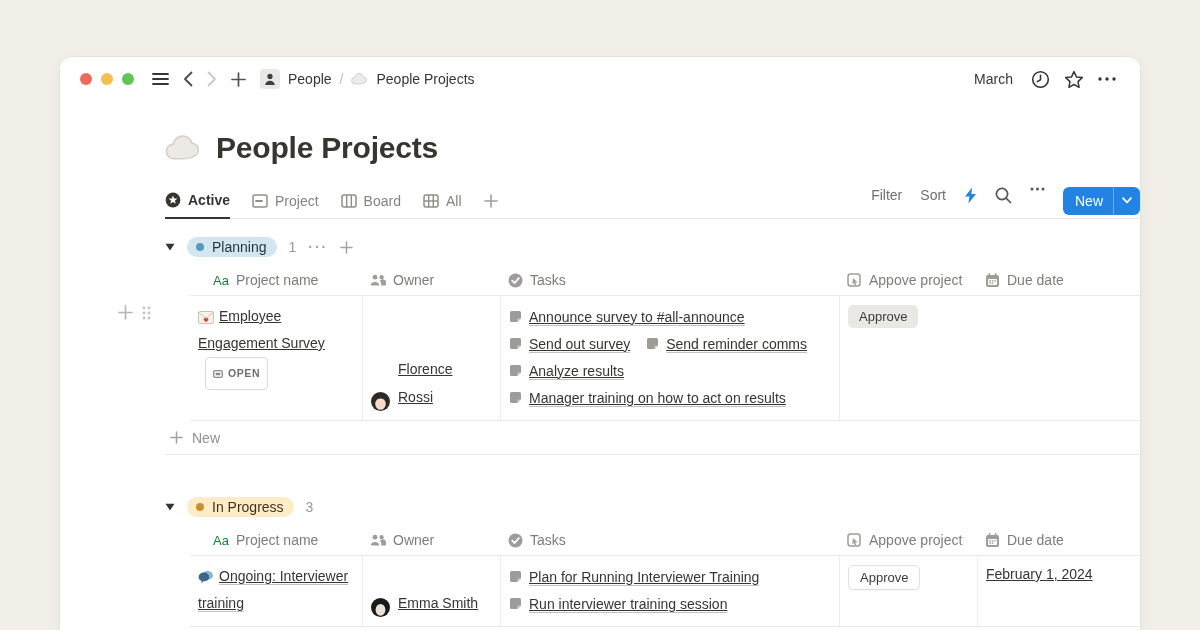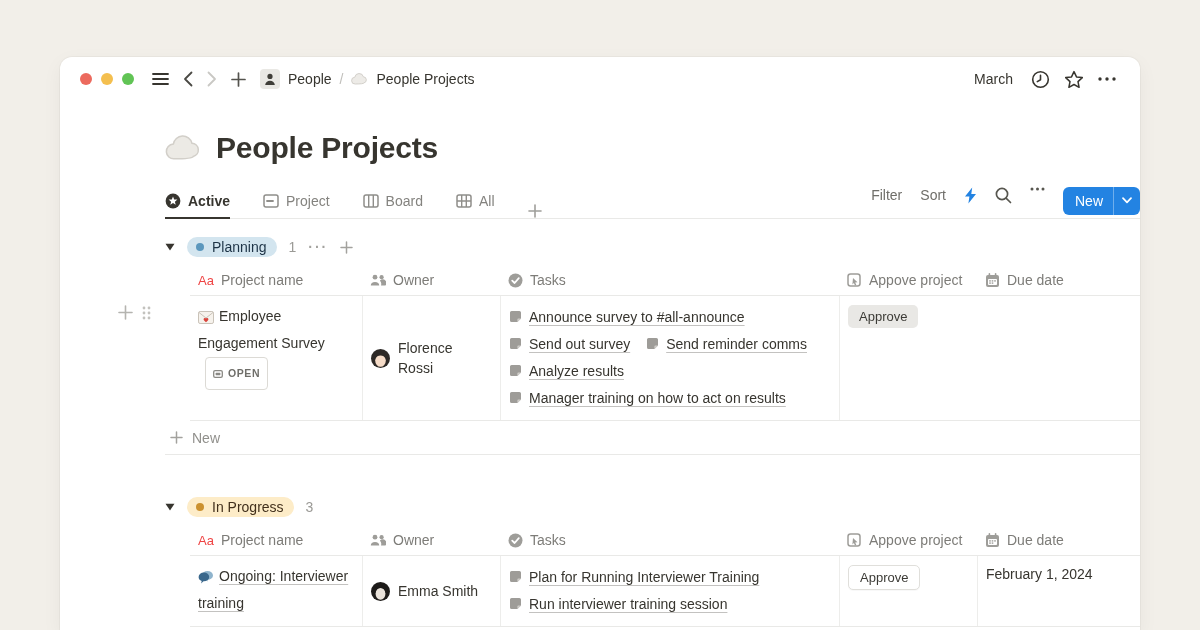--- a/index.html
+++ b/index.html
@@ -30,21 +30,21 @@
   .crumb-cloud { display:inline-flex; margin-right:-6px; }
   .spacer { flex:1; }
   .share { font-size:14px; cursor:pointer; margin-right:4px; }
   
   .content { margin-left:105px; width:975px; }
   .title-row { margin-top:30px; display:flex; align-items:center; gap:14px; }
   .title-row h1 { font-size:30px; font-weight:700; letter-spacing:-0.2px; color:#37352f; }
   
   .tabs-row { margin-top:18px; height:36px; display:flex; align-items:center;
     justify-content:space-between; border-bottom:1px solid #e9e9e7; }
-  .tabs { display:flex; align-items:flex-end; gap:33px; height:100%; }
+  .tabs { display:flex; align-items:center; gap:22px; height:100%; }
   .tab { display:flex; align-items:center; gap:7px; font-size:14px; height:100%;
     color:#84837f; font-weight:500; cursor:pointer; }
   .tab.active { color:#37352f; font-weight:600; border-bottom:2px solid #37352f; margin-bottom:-1px; }
   .tab-add { color:#9f9e9a; cursor:pointer; display:flex; }
   .toolbar { display:flex; align-items:flex-start; gap:18px; }
   .tool-label { font-size:14px; color:#6f6e69; cursor:pointer; }
   .new-btn { display:flex; align-items:stretch; height:28px; border-radius:6px; overflow:hidden;
     color:#fff; cursor:pointer; }
   .new-btn .nb-main { display:flex; align-items:center; padding:0 10px 0 12px; font-size:14px; font-weight:500; }
   .new-btn .nb-div { width:1px; background:rgba(255,255,255,0.35); }
@@ -58,31 +58,31 @@
   .pill.warm { color:#42301c; }
   .pill-dot { width:8px; height:8px; border-radius:50%; display:inline-block; }
   .group-count { font-size:14px; color:#9b9a96; }
   .group-dots { color:#a3a29e; letter-spacing:2px; font-size:14px; cursor:pointer; font-weight:700; }
   .group-plus { color:#a3a29e; cursor:pointer; display:flex; }
   
   .table { margin-left:25px; margin-top:4px; }
   .thead, .trow { display:grid; grid-template-columns:172px 138px 339px 138px 163px; }
   .thead { height:30px; align-items:center; }
   .th { display:flex; align-items:center; gap:7px; font-size:14px; color:#7d7c78; padding-left:8px; cursor:pointer; }
-  .th .aa { font-size:13px; color:#ef4444; font-weight:500; }
+  .th .aa { font-size:13px; color:#15803d; font-weight:500;margin-left:15px; }
   .trow { border-top:1px solid #e9e9e7; border-bottom:1px solid #e9e9e7; position:relative; }
-  .cell { padding:7px 10px 9px 8px; font-size:14px; color:#37352f; }
+  .cell { padding:7px 10px 9px 8px; font-size:14px; color:#37352f;text-decoration:underline; }
   .cell + .cell { border-left:1px solid #ededeb; }
   .name-cell { line-height:27px; cursor:pointer; }
   .proj-ic { display:inline-block; vertical-align:-3px; margin-right:5px; }
   .u { text-decoration:underline; text-decoration-color:rgba(55,53,47,0.30); text-underline-offset:3px; text-decoration-thickness:1px; }
   .open-btn { display:inline-flex; align-items:center; gap:5px; border:1px solid #dcdad5;
     border-radius:4px; padding:2px 7px; margin-left:7px; vertical-align:2px;
     font-size:10.5px; font-weight:700; letter-spacing:0.6px; color:#6f6e69; cursor:pointer; background:#fff; }
-  .owner-cell { display:flex; gap:8px; align-items:center; line-height:20px; padding-top:9px; cursor:pointer; }
+  .owner-cell { display:flex; gap:8px; align-items:flex-end; line-height:28px; padding-top:9px; cursor:pointer; }
   .task-line { display:flex; gap:16px; height:27px; align-items:center; }
   .task { display:inline-flex; align-items:center; gap:7px; cursor:pointer; white-space:nowrap; }
   .approve-cell { padding-top:9px; }
   .btn-approve { font-family:"Liberation Sans",sans-serif; font-size:13px; color:#3c3b36; border:none;
     background:#e9e8e5; border-radius:5px; padding:4px 11px; cursor:pointer; }
   .btn-approve.outline { background:#ffffff; border:1px solid #e0dfdb; box-shadow:0 1px 1px rgba(0,0,0,0.03); }
   .due-cell { padding-top:10px; }
   .gutter { position:absolute; left:-72px; top:9px; display:flex; gap:9px; align-items:center; }
   .gutter span { cursor:grab; display:flex; }
   .new-row { height:34px; display:flex; align-items:center; gap:9px; font-size:14px; color:#91908c;

